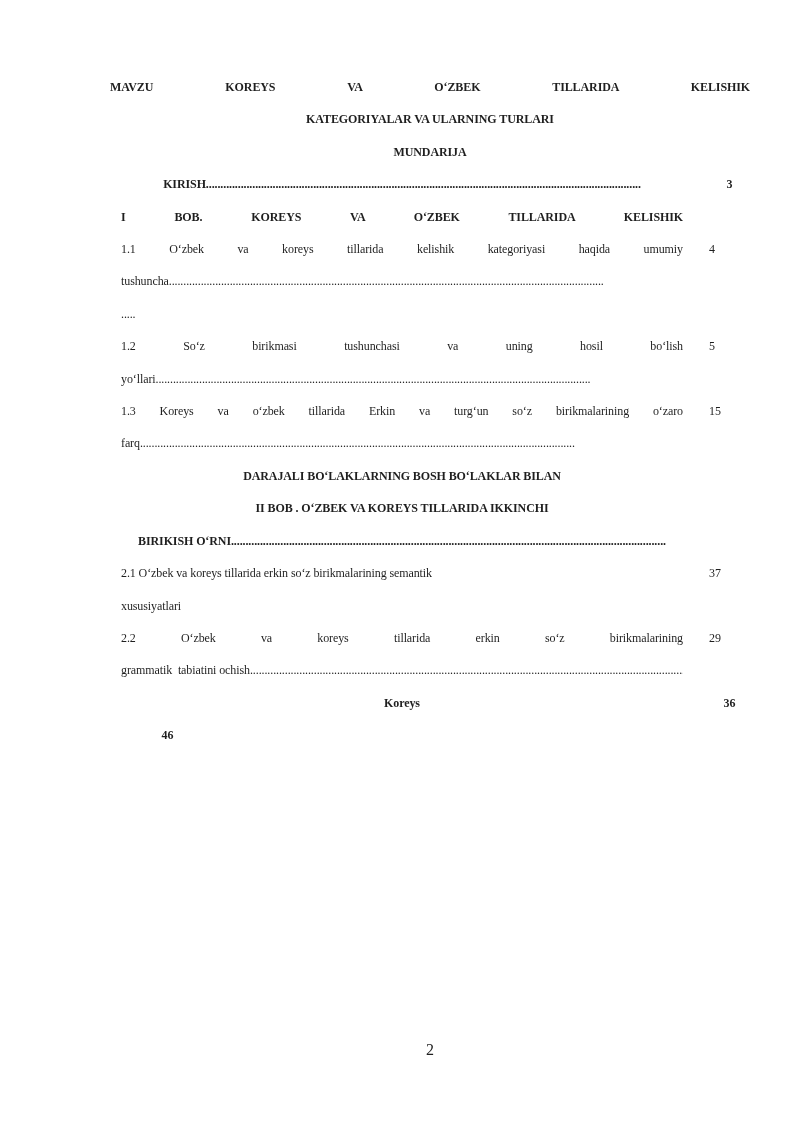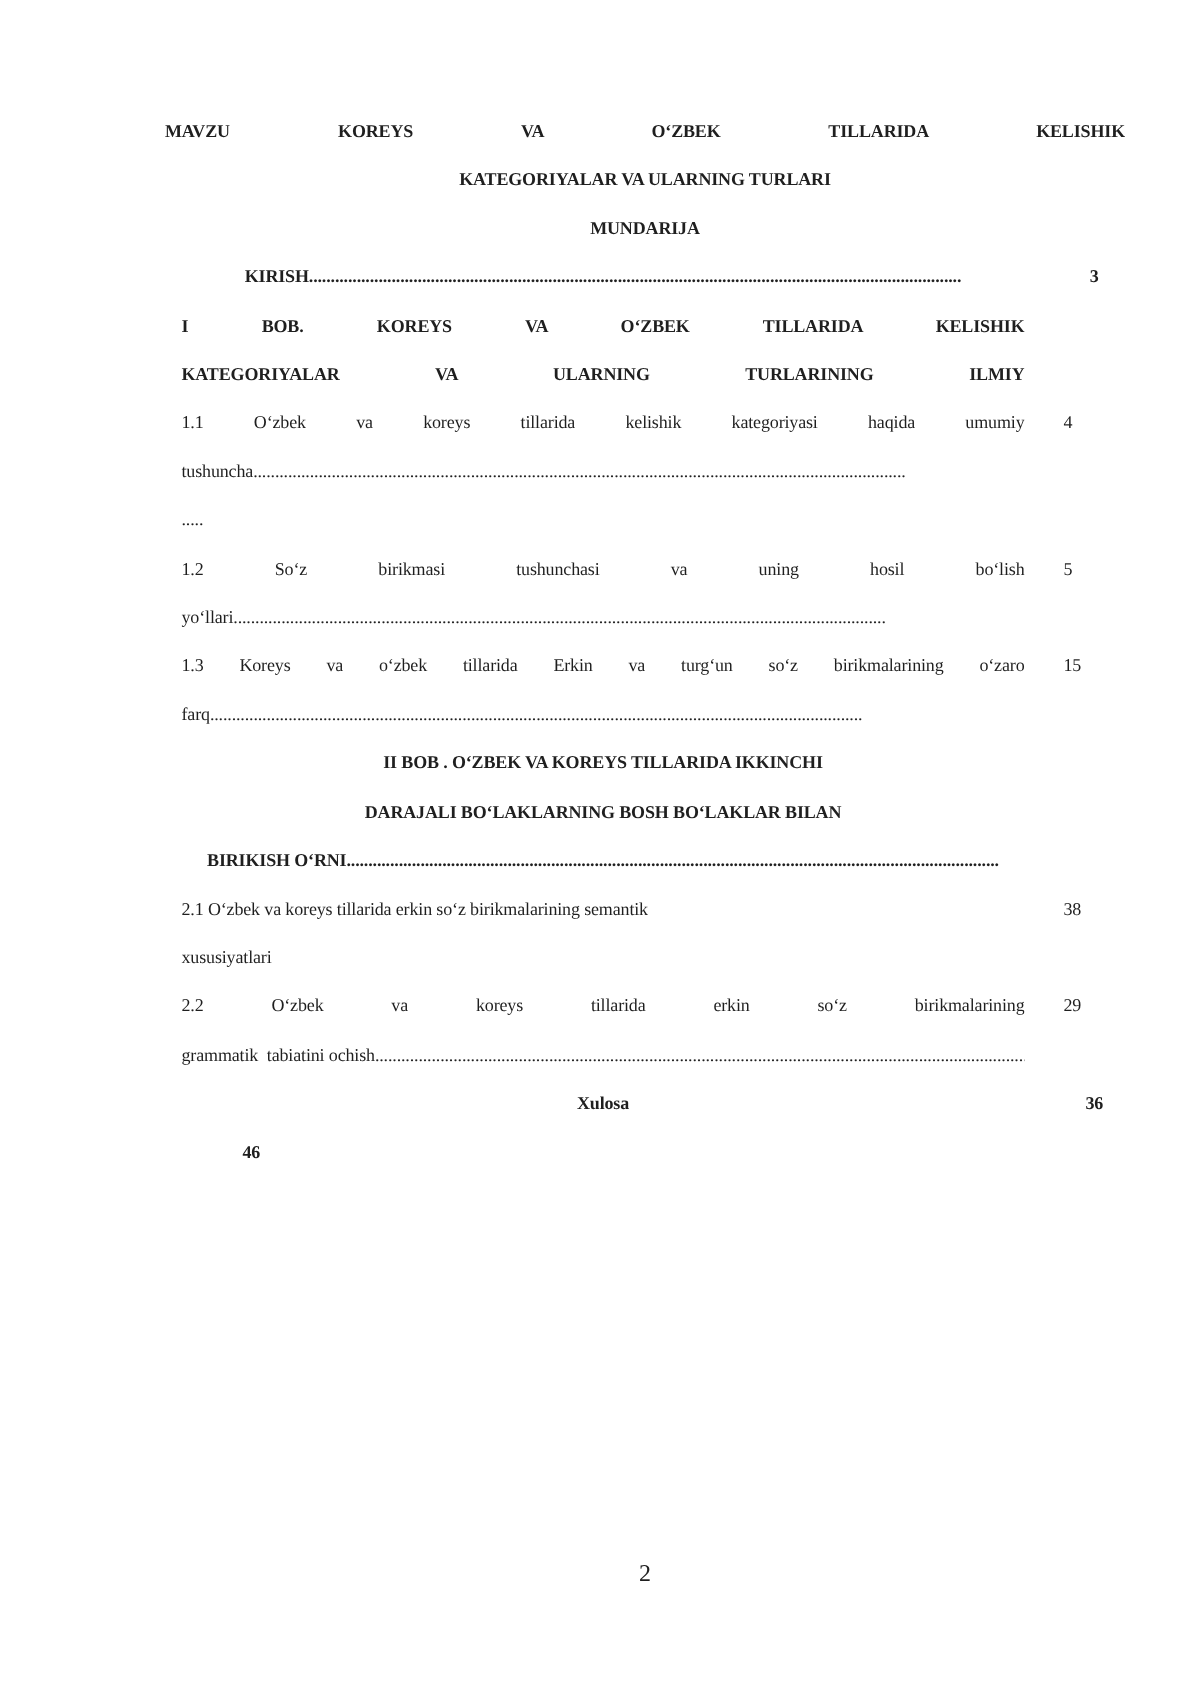--- a/index.html
+++ b/index.html
@@ -50,21 +50,20 @@
         <div class="entry">
           <div class="line leader bold">KIRISH......................................................................................................................................................</div>
         </div>
         <div class="pagecol">
           <div class="line plain bold">3</div>
         </div>
       </div>
       <div class="row">
         <div class="entry">
           <div class="line stretch bold">I BOB. KOREYS VA O‘ZBEK TILLARIDA KELISHIK</div>
-          <div class="line stretch bold">KATEGORIYALAR VA ULARNING TURLARINING ILMIY</div>
         </div>
         <div class="pagecol"></div>
       </div>
       <div class="row">
         <div class="entry">
           <div class="line stretch">1.1 O‘zbek va koreys tillarida kelishik kategoriyasi haqida umumiy</div>
           <div class="line leader">tushuncha......................................................................................................................................................</div>
           <div class="line plain">.....</div>
         </div>
         <div class="pagecol">
@@ -84,47 +83,47 @@
         <div class="entry">
           <div class="line stretch">1.3 Koreys va o‘zbek tillarida Erkin va turg‘un so‘z birikmalarining o‘zaro</div>
           <div class="line leader">farq......................................................................................................................................................</div>
         </div>
         <div class="pagecol">
           <div class="line plain">15</div>
         </div>
       </div>
       <div class="row">
         <div class="entry">
+          <div class="line plain bold">DARAJALI BO‘LAKLARNING BOSH BO‘LAKLAR BILAN</div>
           <div class="line plain bold">II BOB . O‘ZBEK VA KOREYS TILLARIDA IKKINCHI</div>
-          <div class="line plain bold">DARAJALI BO‘LAKLARNING BOSH BO‘LAKLAR BILAN</div>
           <div class="line leader bold">BIRIKISH O‘RNI......................................................................................................................................................</div>
         </div>
         <div class="pagecol"></div>
       </div>
       <div class="row">
         <div class="entry">
           <div class="line plain">2.1 O‘zbek va koreys tillarida erkin so‘z birikmalarining semantik</div>
           <div class="line plain">xususiyatlari</div>
         </div>
         <div class="pagecol">
-          <div class="line plain">38</div>
+          <div class="line plain">37</div>
         </div>
       </div>
       <div class="row">
         <div class="entry">
           <div class="line stretch">2.2 O‘zbek va koreys tillarida erkin so‘z birikmalarining</div>
           <div class="line leader">grammatik  tabiatini ochish......................................................................................................................................................</div>
         </div>
         <div class="pagecol">
           <div class="line plain">29</div>
         </div>
       </div>
       <div class="row">
         <div class="entry">
-          <div class="line plain bold">Xulosa</div>
+          <div class="line plain bold">Koreys</div>
         </div>
         <div class="pagecol">
           <div class="line plain bold">36</div>
         </div>
       </div>
       <div class="row">
         <div class="pagecol">
           <div class="line plain bold">46</div>
         </div>
       </div>

